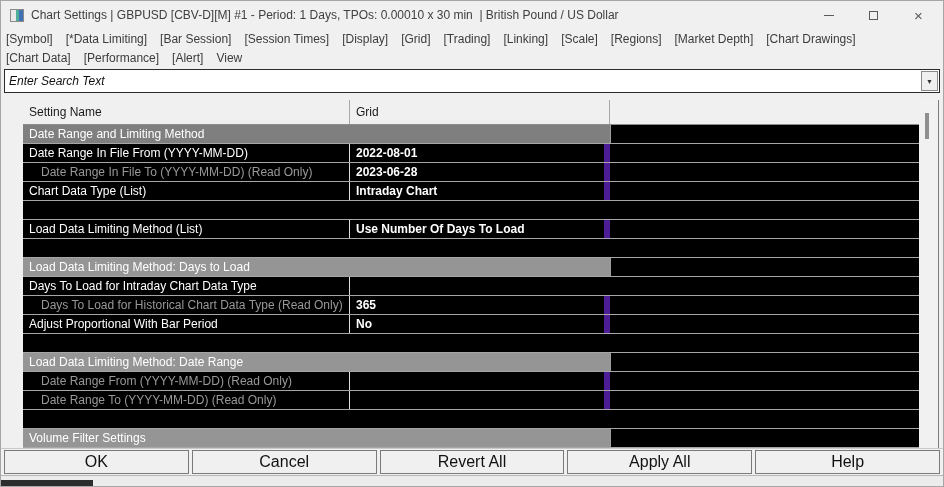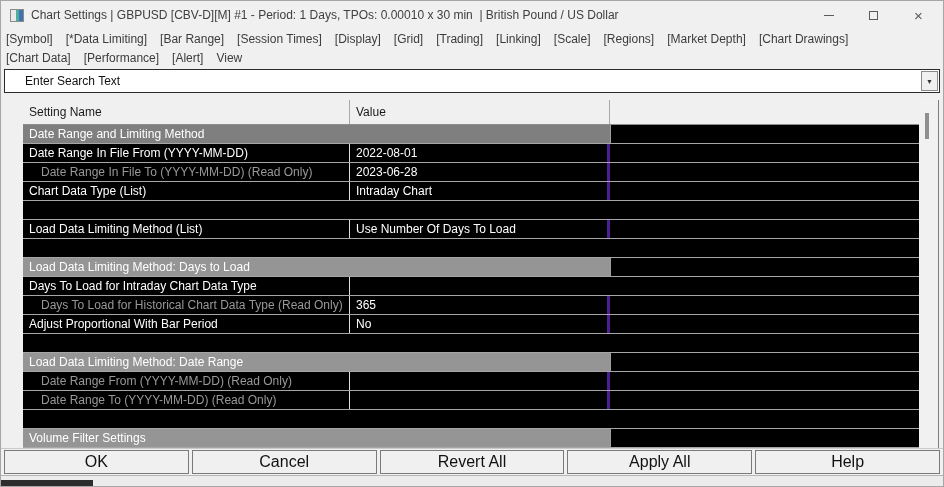--- a/index.html
+++ b/index.html
@@ -39,22 +39,22 @@
   .menubar{ position:absolute; left:0; top:28px; right:0; }
   .menurow{ display:flex; height:19px; align-items:center; padding-left:5px; }
   .menu-item{ font-size:12px; color:#3c3c3c; margin-right:13px; white-space:nowrap; }
 
   
   .search-combo{
     position:absolute; left:3px; right:3px; top:68px; height:24px;
     background:#fff; border:1px solid #2b2b2b; display:flex; align-items:center;
   }
   .search-input{
-    flex:1; border:none; outline:none; height:100%; padding-left:20px;
-    font-family:"Liberation Sans", sans-serif; font-size:12px; color:#111; background:transparent;
+    flex:1; border:none; outline:none; height:100%; padding-left:4px;
+    font-family:"Liberation Sans", sans-serif; font-size:12px; color:#111; background:transparent;font-style:italic;
   }
   .combo-arrow{
     width:17px; height:20px; margin-right:1px; flex:0 0 auto;
     background:#f0f0f0; border:1px solid #8a8a8a;
     display:flex; align-items:center; justify-content:center;
     font-size:7px; color:#333;
   }
 
   
   .table{
@@ -67,21 +67,21 @@
   }
   .thead .hc{ display:flex; align-items:center; padding-left:6px; }
   .hc-name{ width:327px; border-right:1px solid #a8a8a8; }
   .hc-value{ width:260px; border-right:1px solid #a8a8a8; }
   .hc-extra{ flex:1; }
 
   .trow{ display:flex; height:19px; border-bottom:1px solid #a6a6a6; }
   .trow .cell{ display:flex; align-items:center; padding-left:6px; overflow:hidden; white-space:nowrap; }
   .trow.setting .c-name{ width:327px; color:#fff; border-right:1px solid #dcdcdc; }
   .trow.setting.readonly .c-name{ color:#989898;padding-left:18px; }
-  .trow.setting .c-value{ width:260px; color:#fff; border-right:3px solid #4c1d95; }
+  .trow.setting .c-value{ width:260px; color:#fff; border-right:6px solid #4c1d95;font-weight:bold; }
   .trow.setting .c-extra{ flex:1; background:#000; }
   .trow.section .c-label{ width:588px; background:#959595; color:#fff; border-right:1px solid #9e9e9e; }
   .trow.section.dark .c-label{ background:#7f7f7f; }
   .trow.section .c-extra{ flex:1; background:#000; }
   .trow.spacer{ background:#000; }
 
   
   .scrollbar{
     position:absolute; left:918px; top:99px; width:20px; height:348px;
     background:#f1f1f1; border-right:1px solid #7d7d7d;
@@ -133,21 +133,21 @@
       <span class="win-btn">
           <span class="glyph-close">×</span>
         </span>
     </div>
   </div>
 
   <div class="menubar">
     <div class="menurow">
         <span class="menu-item">[Symbol]</span>
         <span class="menu-item">[*Data Limiting]</span>
-        <span class="menu-item">[Bar Range]</span>
+        <span class="menu-item">[Bar Session]</span>
         <span class="menu-item">[Session Times]</span>
         <span class="menu-item">[Display]</span>
         <span class="menu-item">[Grid]</span>
         <span class="menu-item">[Trading]</span>
         <span class="menu-item">[Linking]</span>
         <span class="menu-item">[Scale]</span>
         <span class="menu-item">[Regions]</span>
         <span class="menu-item">[Market Depth]</span>
         <span class="menu-item">[Chart Drawings]</span>
       </div>
@@ -162,21 +162,21 @@
   <div class="search-combo">
     <input class="search-input" value="Enter Search Text" style="">
     <span class="combo-arrow">
         <span>▼</span>
       </span>
   </div>
 
   <div class="table">
     <div class="thead">
       <div class="hc hc-name">Setting Name</div>
-      <div class="hc hc-value">Value</div>
+      <div class="hc hc-value">Grid</div>
       <div class="hc hc-extra"></div>
     </div>
     <div>
         <div class="trow section dark">
           <div class="cell c-label">Date Range and Limiting Method</div>
           <div class="cell c-extra"></div>
         </div>
         <div class="trow setting">
           <div class="cell c-name">Date Range In File From (YYYY-MM-DD)</div>
           <div class="cell c-value">2022-08-01</div>

